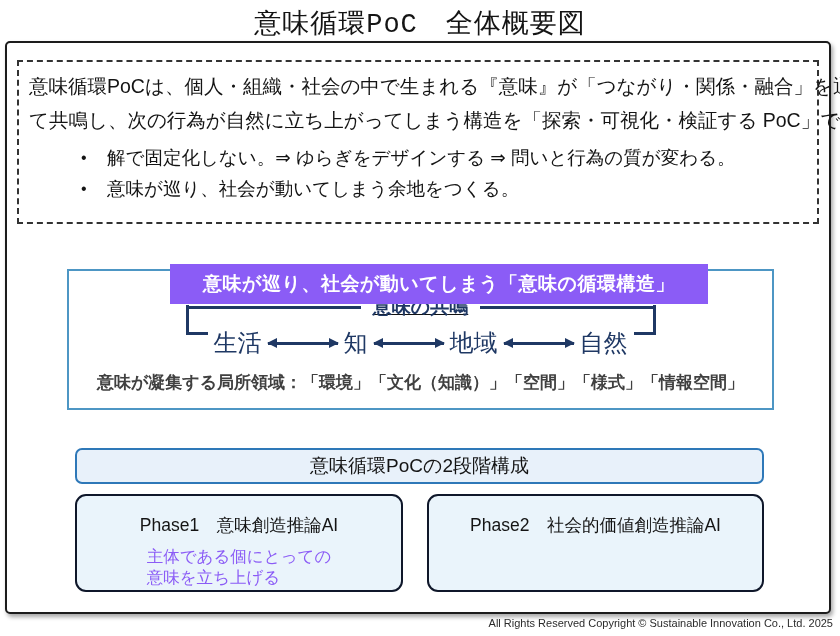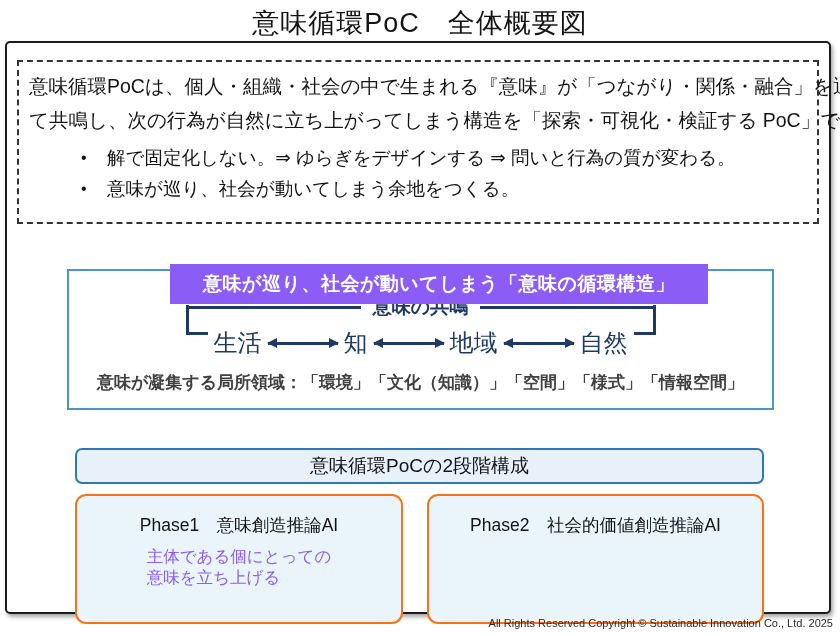--- a/index.html
+++ b/index.html
@@ -3,21 +3,21 @@
 <meta charset="utf-8">
 <style>
   * { margin:0; padding:0; box-sizing:border-box; }
   html,body { background:#fff; }
   .canvas {
     position:relative; width:840px; height:636px; background:#fff; overflow:hidden;
     font-family:"Liberation Sans","DejaVu Sans",sans-serif; color:#111;
   }
   .title {
     position:absolute; top:5px; left:0; width:100%;
-    text-align:center; font-size:27px; font-weight:500; color:#141414; letter-spacing:1px;
+    text-align:center; font-size:27px; font-weight:500; color:#141414; letter-spacing:1px;font-family:Liberation Mono, monospace;
   }
   .frame {
     position:absolute; left:5px; top:41px; width:826px; height:573px;
     border:2px solid #1c1c1c; border-radius:5px; background:#fff;
     box-shadow:2px 3px 4px rgba(0,0,0,0.35);
   }
   .dashed-box {
     position:absolute; left:10px; top:17px; width:802px; height:164px;
     border:2px dashed #333; background:#fff; padding:7px 6px 0 10px;
   }
@@ -37,21 +37,21 @@
     border:2px solid #4d96c4; background:#fff; z-index:1;
   }
   .circ-header {
     position:absolute; left:103px; top:0; width:538px; height:40px; z-index:2;
     background:#8b5cf6; color:#fff; font-size:19px; font-weight:bold;
     display:flex; align-items:center; justify-content:center; white-space:nowrap;
     letter-spacing:0.5px;
     margin-top:16px;
   }
   .bracket { position:relative; width:470px; margin:23px auto 0; }
-  .res-row { display:flex; align-items:center; }
+  .res-row { display:flex; align-items:center;text-decoration:underline; }
   .res-line { flex:1; height:3px; background:#1f3864; }
   .res-label {
     padding:0 12px; color:#1f3864; font-size:19px; font-weight:bold; white-space:nowrap;
   }
   .corner-l {
     position:absolute; left:0; top:11px; width:22px; height:30px;
     border-left:3px solid #1f3864; border-bottom:3px solid #1f3864;
   }
   .corner-r {
     position:absolute; right:0; top:11px; width:22px; height:30px;
@@ -78,22 +78,22 @@
     font-size:17px; font-weight:bold; white-space:nowrap;
   }
   
   .stage-box {
     position:absolute; left:68px; top:405px; width:689px; height:36px;
     background:#e8f1fa; border:2px solid #2e78b8; border-radius:7px;
     display:flex; align-items:center; justify-content:center;
     font-size:19px; color:#141414;
   }
   .phase-card {
-    position:absolute; top:451px; height:130px;
-    background:#eaf4fb; border:2px solid #f97316; border-radius:11px;
+    position:absolute; top:451px; height:98px;
+    background:#eaf4fb; border:2px solid #0f172a; border-radius:11px;
     text-align:center;
   }
   .phase-1 { left:68px; width:328px; }
   .phase-2 { left:420px; width:337px; }
   .phase-title { margin-top:17px; font-size:17.5px; color:#141414; white-space:nowrap; }
   .phase-desc {
     display:inline-block; text-align:left; margin-top:9px;
     font-size:16.5px; line-height:21px; color:#8b5cf6; white-space:nowrap;
   }
   .copyright {

